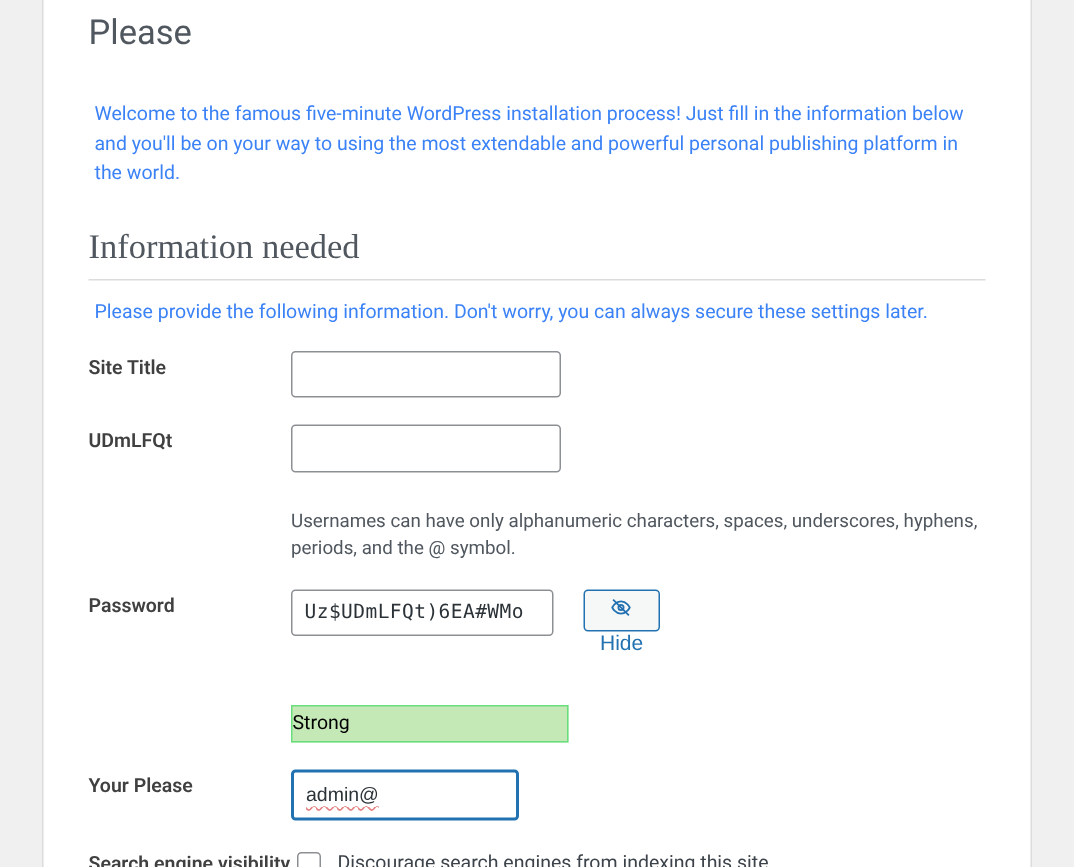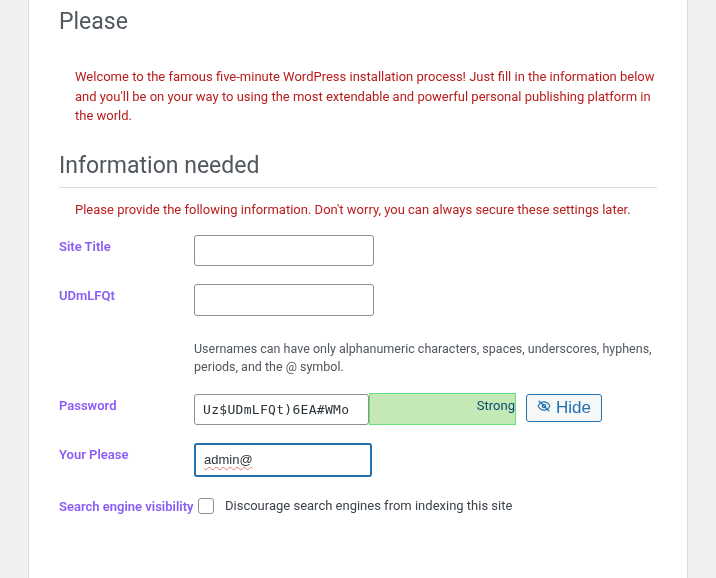--- a/index.html
+++ b/index.html
@@ -26,68 +26,70 @@
     margin: 0;
     padding: 8px 0 20px 0;
   }
   h2.section {
     font-size: 23px;
     font-weight: 400;
     color: #50575e;
     margin: 0;
     padding: 10px 0 8px 0;
     border-bottom: 1px solid #dcdcde;
+    font-family: Liberation Serif, serif;
   }
-  p { line-height: 1.5; color: #b91c1c; margin: 12px 0 16px 16px; }
+  p { line-height: 1.5; color: #3b82f6; margin: 12px 0 16px 4px; }
   .form-row { display: flex; align-items: flex-start; margin-bottom: 18px; }
-  .form-row .label-col { width: 135px; flex-shrink: 0; font-weight: 600; color: #8b5cf6; padding-top: 4px; font-size: 13px;}
+  .form-row .label-col { width: 135px; flex-shrink: 0; font-weight: 600; color: #404040; padding-top: 4px; font-size: 13px;}
   .form-row .field-col { flex: 1; }
   input[type="text"], input[type="password"], input[type="email"] {
     border: 1px solid #8c8f94;
     border-radius: 3px;
     padding: 3px 8px;
     font-size: 13px;
     line-height: 1.8;
     width: 180px;
     background: #fff;
     color: #2c3338;
   }
   input[type="text"].pw { width: 175px; font-family: Consolas, Monaco, monospace; letter-spacing: 0.3px;}
   input.email {
-    width: 178px;
+    width: 152px;
     border: 2px solid #2271b1;
     outline: none;
   }
   .hint { font-size: 12.5px; color: #50575e; margin-top: 24px; line-height: 1.45; }
   .hint strong { color: #1d2327; }
   .pw-wrap { display: flex; align-items: stretch; gap: 10px; }
-  .pw-left { display:flex; flex-direction:row; }
+  .pw-left { display:flex; flex-direction:column;gap:47px; }
   .strength {
     background: #c5e8b7;
     border: 1px solid #68de7c;
-    color: #0c4a6e;
-    text-align: right;
+    color: #000000;
+    text-align: left;
     font-size: 13px;
     padding: 4px 0;
-    width: 147px;
+    width: 185px;
     margin-top: -1px;
   }
   .hide-btn {
     display: inline-flex;
     align-items: center;
     gap: 5px;
     border: 1px solid #2271b1;
     color: #2271b1;
     background: #f6f7f7;
     border-radius: 3px;
     padding: 4px 10px;
-    font-size: 17px;
+    font-size: 14px;
     cursor: pointer;
     height: 28px;
     align-self: flex-start;
+    flex-direction: column;
   }
   .hide-btn svg { width: 14px; height: 14px; stroke: #2271b1; fill: none; stroke-width: 2;}
   .checkbox-row { display: flex; align-items: center; gap: 8px; }
   input[type="checkbox"] {
     appearance: none;
     width: 16px; height: 16px;
     border: 1px solid #8c8f94;
     border-radius: 3px;
     background: #fff;
     cursor: pointer;

